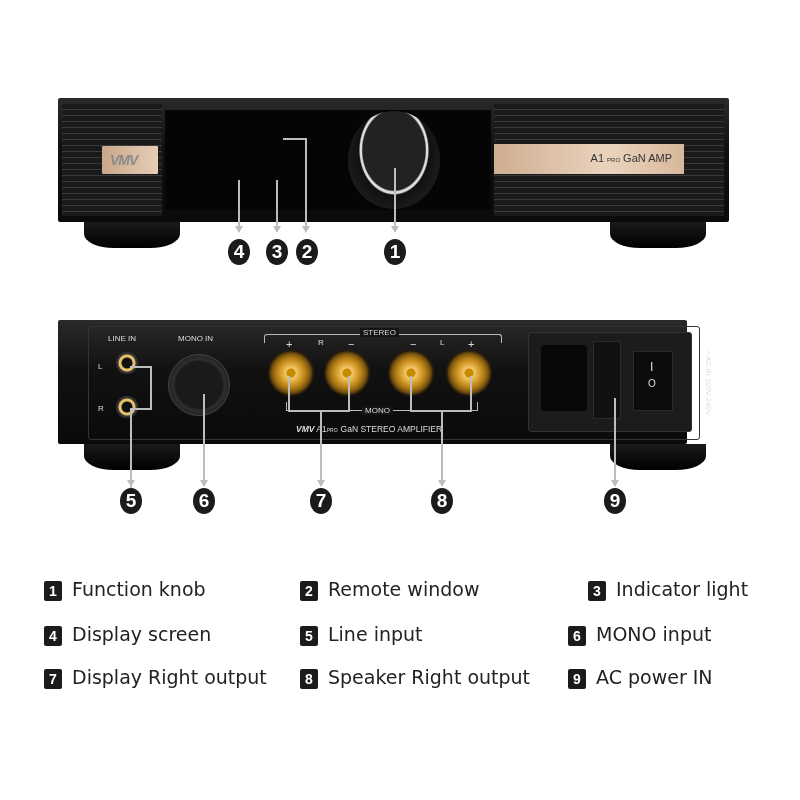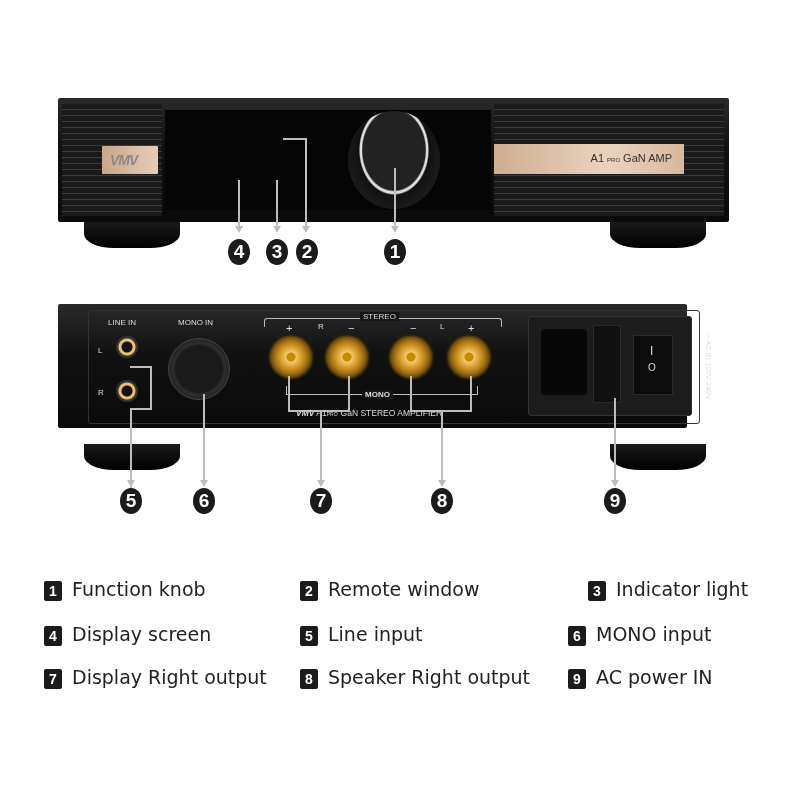--- a/index.html
+++ b/index.html
@@ -46,21 +46,21 @@
 <div class="abs line" style="left:305px;top:138px;width:2px;height:88px;"></div>
 <div class="abs arrow" style="left:302px;top:226px;"></div>
 <div class="abs line" style="left:394px;top:168px;width:2px;height:58px;"></div>
 <div class="abs arrow" style="left:391px;top:226px;"></div>
 
 <div class="abs callout" style="left:228px;top:239px;">4</div>
 <div class="abs callout" style="left:266px;top:239px;">3</div>
 <div class="abs callout" style="left:296px;top:239px;">2</div>
 <div class="abs callout" style="left:384px;top:239px;">1</div>
 
-<div class="abs chassis" style="left:58px;top:304px;width:629px;height:124px;">
+<div class="abs chassis" style="left:58px;top:320px;width:629px;height:124px;">
   <div class="abs" style="left:30px;top:6px;width:610px;height:112px;border:1px solid #333;border-radius:3px;"></div>
 
   <span class="abs tiny" style="left:50px;top:14px;">LINE IN</span>
   <span class="abs tiny" style="left:40px;top:42px;">L</span>
   <span class="abs tiny" style="left:40px;top:84px;">R</span>
   <div class="abs rca" style="left:58px;top:32px;width:22px;height:22px;"></div>
   <div class="abs rca" style="left:58px;top:76px;width:22px;height:22px;"></div>
 
   <span class="abs tiny" style="left:120px;top:14px;">MONO IN</span>
   <div class="abs" style="left:110px;top:34px;width:60px;height:60px;border-radius:50%;background:radial-gradient(circle,#1a1a1a 0 55%,#2e2e2e 60%,#0a0a0a 100%);border:1px solid #444;"></div>
@@ -73,21 +73,21 @@
   <span class="abs tiny" style="left:352px;top:18px;font-size:11px;">−</span>
   <span class="abs tiny" style="left:382px;top:18px;">L</span>
   <span class="abs tiny" style="left:410px;top:18px;font-size:11px;">+</span>
 
   <div class="abs gold" style="left:210px;top:30px;width:46px;height:46px;"></div>
   <div class="abs gold" style="left:266px;top:30px;width:46px;height:46px;"></div>
   <div class="abs gold" style="left:330px;top:30px;width:46px;height:46px;"></div>
   <div class="abs gold" style="left:388px;top:30px;width:46px;height:46px;"></div>
 
   <div class="abs" style="left:228px;top:82px;width:190px;height:8px;border:1px solid #bbb;border-top:none;"></div>
-  <span class="abs tiny" style="left:304px;top:86px;background:#151515;padding:0 3px;font-weight:bold;">MONO</span>
+  <span class="abs tiny" style="left:304px;top:86px;background:#151515;padding:0 3px;">MONO</span>
 
   <div class="abs" style="left:238px;top:104px;font-size:8.5px;color:#ddd;font-family:'Liberation Sans',sans-serif;white-space:nowrap;">
     <span style="font-weight:bold;font-style:italic;">VMV</span>
     <span>A1</span><span style="font-size:5px;margin-right:3px;">PRO</span><span>GaN STEREO AMPLIFIER</span>
   </div>
 
   <div class="abs" style="left:470px;top:12px;width:162px;height:98px;background:#1c1c1c;border:1px solid #333;border-radius:3px;">
     <div class="abs" style="left:12px;top:12px;width:46px;height:66px;background:#080808;border-radius:4px;"></div>
     <div class="abs" style="left:64px;top:8px;width:26px;height:76px;background:#111;border:1px solid #2a2a2a;"></div>
     <div class="abs" style="left:104px;top:18px;width:38px;height:58px;background:#0c0c0c;border:1px solid #2a2a2a;">

